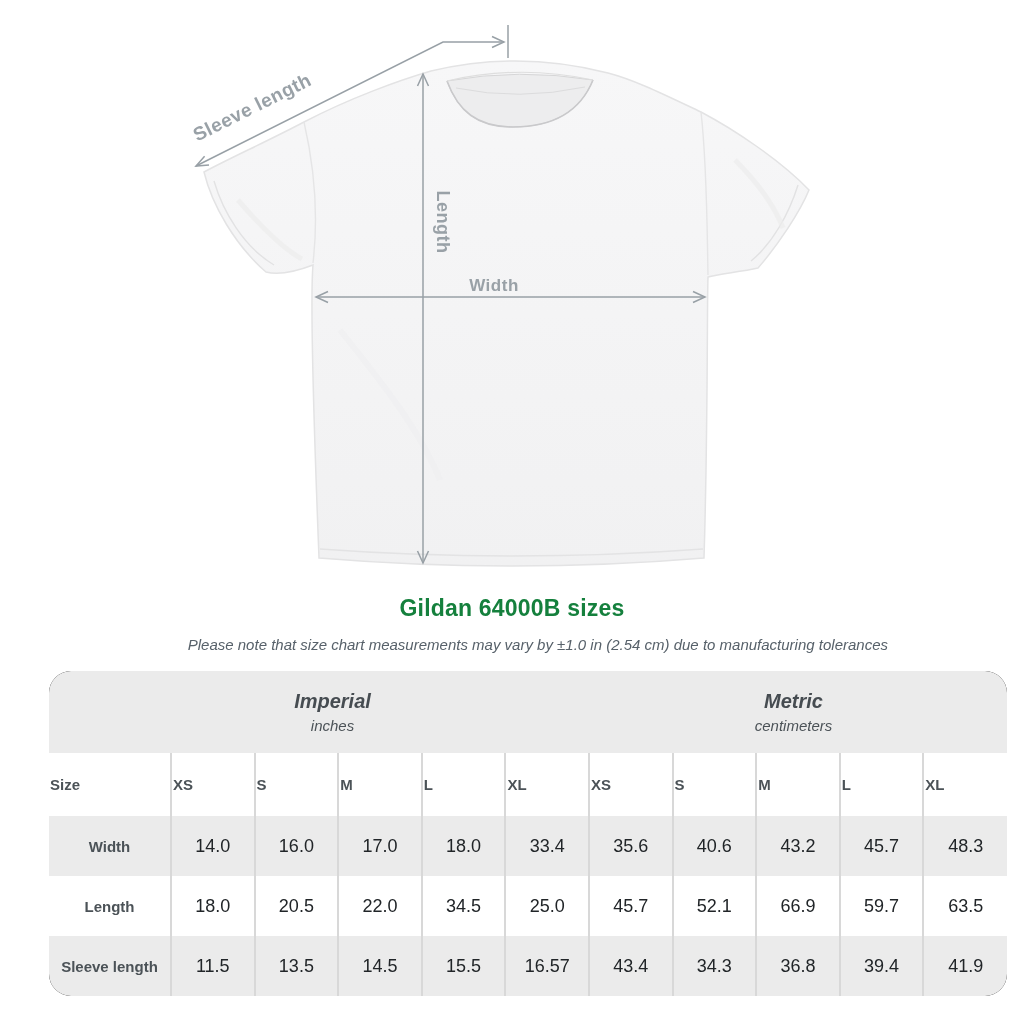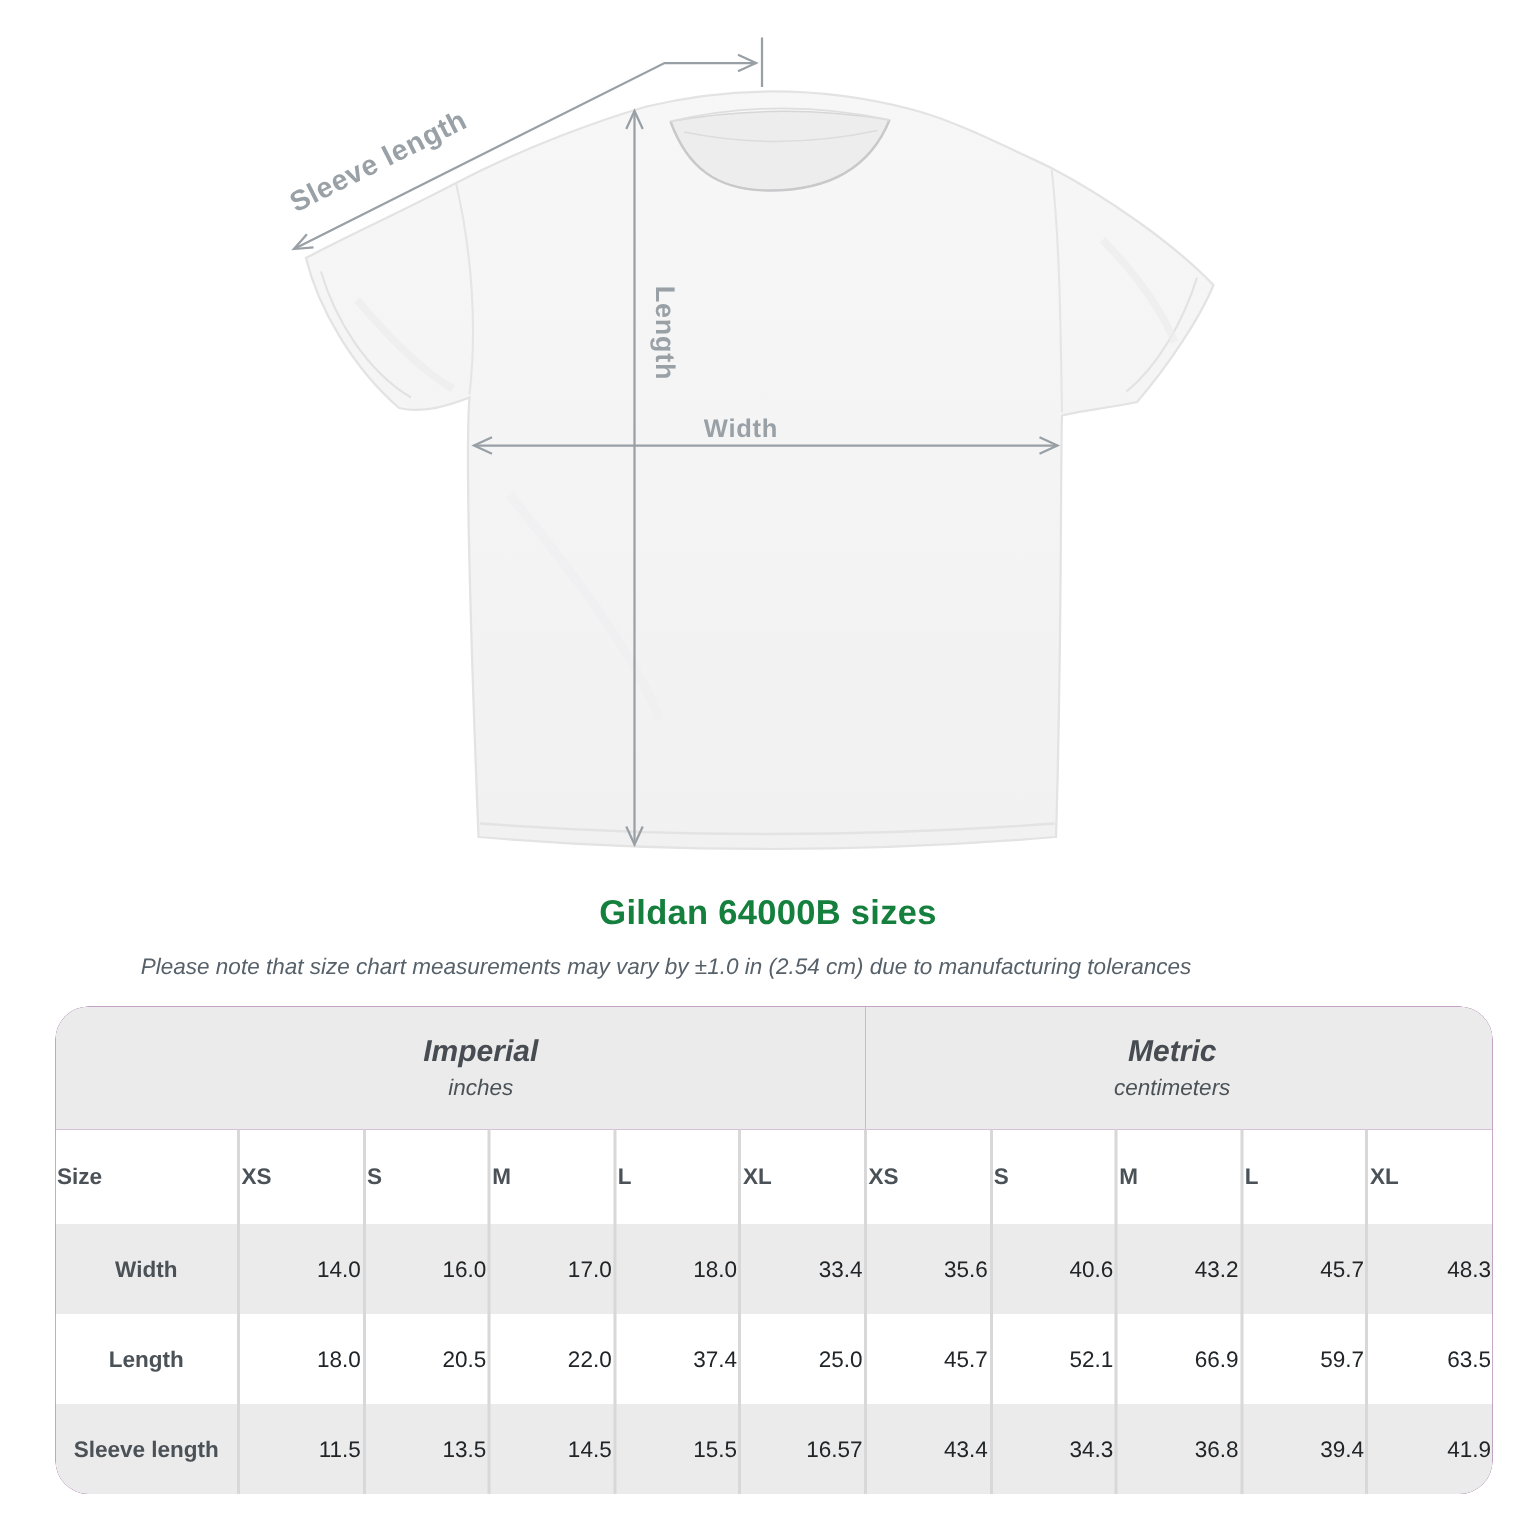--- a/index.html
+++ b/index.html
@@ -3,36 +3,36 @@
 <meta charset="utf-8">
 <style>
   html,body{margin:0;padding:0;background:#fff;}
   .canvas{position:relative;width:1024px;height:1024px;background:#ffffff;overflow:hidden;
           font-family:"Liberation Sans", sans-serif;}
   
   .diagram{position:absolute;left:0;top:0;width:1024px;height:600px;}
   
   .title{position:absolute;left:0;top:595px;width:1024px;text-align:center;
          font-size:23px;font-weight:bold;color:#15803d;letter-spacing:.2px;}
-  .note{position:absolute;left:0;top:636px;width:888px;text-align:center;
+  .note{position:absolute;left:0;top:636px;width:888px;text-align:right;
         font-size:15px;font-style:italic;color:#57616a;}
   
-  .size-table{position:absolute;left:37px;top:671px;width:958px;border-radius:22px;
-              overflow:hidden;background:#701a75;}
+  .size-table{position:absolute;left:49px;top:671px;width:958px;border-radius:22px;
+              overflow:hidden;background:#000000;}
   .size-table table{border-collapse:collapse;table-layout:fixed;width:958px;}
   col.c-label{width:122px;}
   .band th{background:#ebebeb;height:80px;vertical-align:middle;text-align:center;font-weight:normal;}
   .units-label{font-size:20px;font-weight:bold;font-style:italic;color:#464c51;line-height:22px;}
   .units-sub{font-size:15px;font-style:italic;color:#4b5257;margin-top:5px;}
   .units.imperial{padding-left:28px;}
   .units.metric{padding-right:10px;}
   tr.cols th{background:#ffffff;height:61px;vertical-align:middle;text-align:left;
              font-size:15px;font-weight:bold;color:#4b5257;}
   tbody th{font-size:15px;font-weight:bold;color:#4b5257;text-align:center;vertical-align:middle;}
-  tbody td{font-size:15px;color:#212528;text-align:right;vertical-align:middle;}
+  tbody td{font-size:18px;color:#212528;text-align:center;vertical-align:middle;}
   tbody tr{height:60px;}
   tr.shade th,tr.shade td{background:#ebebeb;}
   tr.plain th,tr.plain td{background:#ffffff;}
   .sep{border-left:2px solid #d8d8d8;}
 </style>
 </head>
 <body>
 
 <div class="canvas">
 
@@ -164,21 +164,21 @@
           <td class="sep">40.6</td>
           <td class="sep">43.2</td>
           <td class="sep">45.7</td>
           <td class="sep">48.3</td>
         </tr>
         <tr class="plain">
           <th>Length</th>
           <td class="sep">18.0</td>
           <td class="sep">20.5</td>
           <td class="sep">22.0</td>
-          <td class="sep">37.4</td>
+          <td class="sep">34.5</td>
           <td class="sep">25.0</td>
           <td class="sep">45.7</td>
           <td class="sep">52.1</td>
           <td class="sep">66.9</td>
           <td class="sep">59.7</td>
           <td class="sep">63.5</td>
         </tr>
         <tr class="shade">
           <th>Sleeve length</th>
           <td class="sep">11.5</td>

